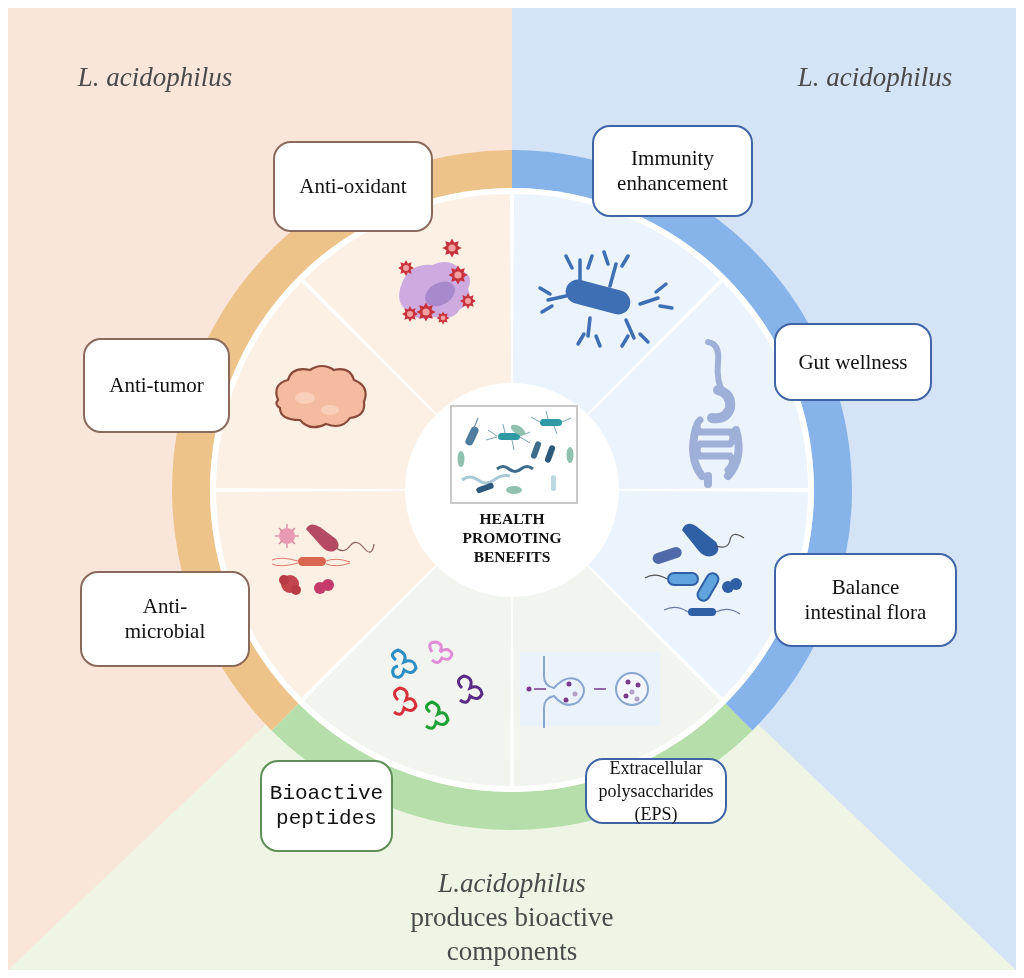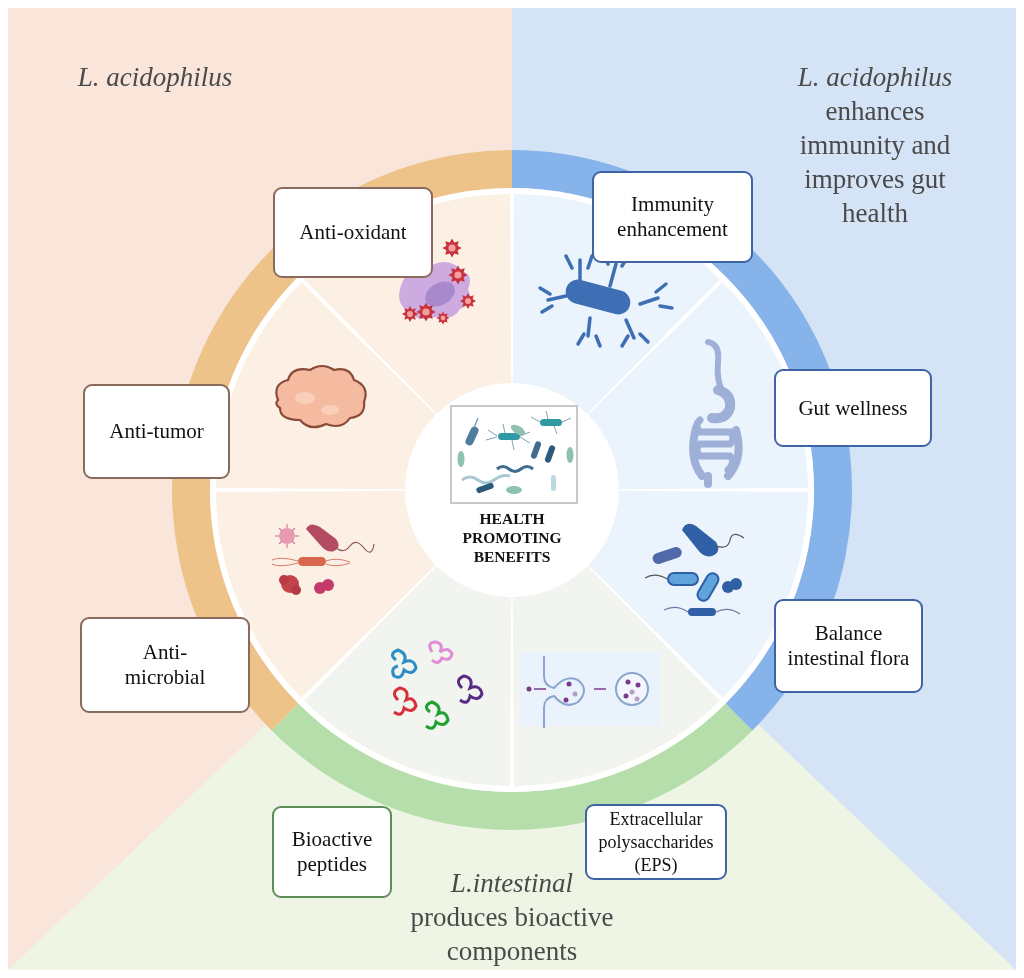--- a/index.html
+++ b/index.html
@@ -1,20 +1,20 @@
 <!DOCTYPE html>
 <html><head>
 <meta charset="utf-8">
 <style>
   html, body { margin: 0; padding: 0; background: #ffffff; }
   body { width: 1024px; height: 978px; position: relative; overflow: hidden; font-family: "Liberation Serif", "DejaVu Serif", serif; }
   #stage { position: absolute; left: 0; top: 0; width: 1024px; height: 978px; }
   .region-text { position: absolute; text-align: center; color: #4a4a4a; font-size: 27px; line-height: 34px; }
   .region-text .species { font-style: italic; display: block; }
-  .label-box { position: absolute; background: #ffffff; border: 2.5px solid #8a6a5c; border-radius: 9px; display: flex; align-items: center; justify-content: center; text-align: center; color: #111; font-size: 21px; line-height: 25px; box-sizing: border-box; padding: 4px 0; white-space: pre-line; margin-top: 46px; }
+  .label-box { position: absolute; background: #ffffff; border: 2.5px solid #8a6a5c; border-radius: 18px; display: flex; align-items: center; justify-content: center; text-align: center; color: #111; font-size: 21px; line-height: 25px; box-sizing: border-box; padding: 4px 12px; white-space: pre-line; }
   .label-box.blue { border-color: #3f64a6; }
   .label-box.green { border-color: #5f8d5a; }
   .center-title { position: absolute; left: 432px; top: 509px; width: 160px; text-align: center; font-weight: bold; font-size: 15.5px; line-height: 19px; color: #111; white-space: pre-line; }
 </style>
 </head>
 <body>
 
 <svg id="stage" width="1024" height="978" viewBox="0 0 1024 978" xmlns="http://www.w3.org/2000/svg">
 
   <rect id="bg-left" x="8" y="8" width="504" height="962" fill="#f9e5da"></rect>
@@ -193,41 +193,37 @@
     <circle cx="626" cy="696" r="2.5" fill="#7a3a8c"></circle>
     <circle cx="637" cy="699" r="2.5" fill="#b2a0c8"></circle>
   </g>
 </svg>
 
 <div class="region-text" style="left:40px; top:60px; width:230px;">
   <span class="species">L. acidophilus</span>
 </div>
 <div class="region-text" style="left:760px; top:60px; width:230px;">
   <span class="species">L. acidophilus</span>
-  <span style="white-space:pre-line">enhances
-immunity and
-improves gut
-health</span>
 </div>
 <div class="region-text" style="left:362px; top:866px; width:300px;">
-  <span class="species">L.intestinal</span>
+  <span class="species">L.acidophilus</span>
   <span style="white-space:pre-line">produces bioactive
 components</span>
 </div>
 
 <div class="center-title">HEALTH
 PROMOTING
 BENEFITS</div>
 
 <div class="label-box" style="left:273px; top:141px; width:160px; height:91px;">Anti-oxidant</div>
 <div class="label-box" style="left:83px; top:338px; width:147px; height:95px;">Anti-tumor</div>
 <div class="label-box" style="left:80px; top:571px; width:170px; height:96px;">Anti-
 microbial</div>
 <div class="label-box blue" style="left:592px; top:125px; width:161px; height:92px;">Immunity
 enhancement</div>
 <div class="label-box blue" style="left:774px; top:323px; width:158px; height:78px;">Gut wellness</div>
-<div class="label-box blue" style="left:774px; top:553px; width:149px; height:94px;">Balance
+<div class="label-box blue" style="left:774px; top:553px; width:183px; height:94px;">Balance
 intestinal flora</div>
-<div class="label-box green" style="left:272px; top:760px; width:120px; height:92px;">Bioactive
+<div class="label-box green" style="left:260px; top:760px; width:133px; height:92px;font-family:Liberation Mono, monospace;">Bioactive
 peptides</div>
-<div class="label-box blue" style="left:585px; top:758px; width:142px; height:76px; font-size:18px; line-height:23px;">Extracellular
+<div class="label-box blue" style="left:585px; top:758px; width:142px; height:66px; font-size:18px; line-height:23px;">Extracellular
 polysaccharides
 (EPS)</div>
 
 </body></html>

